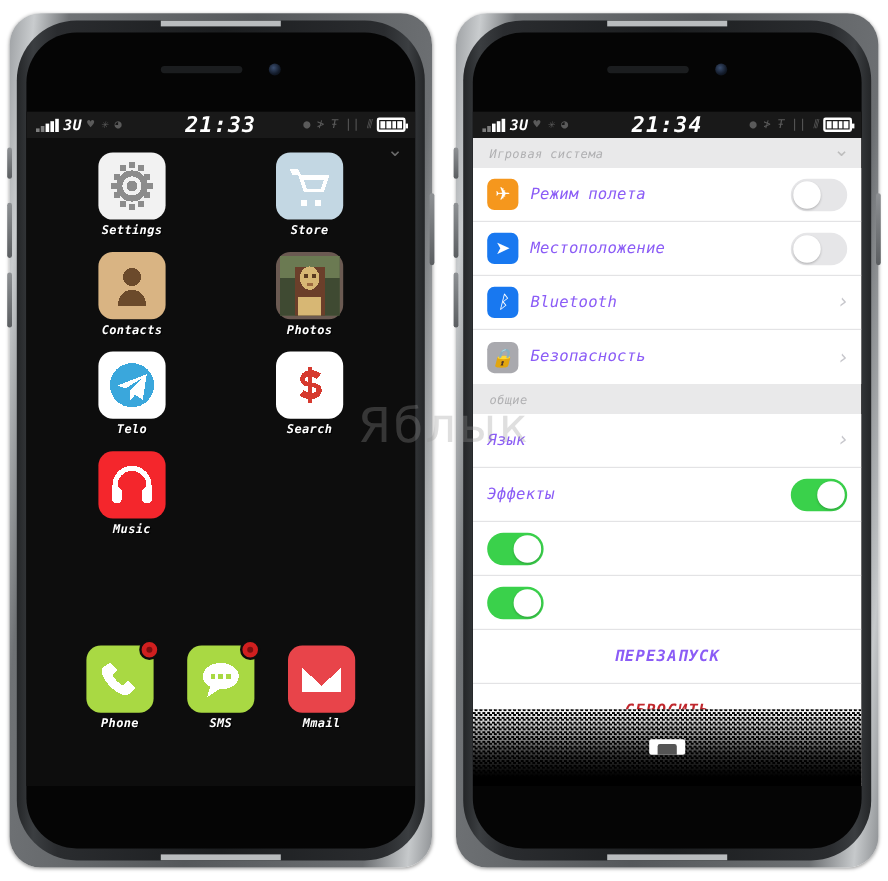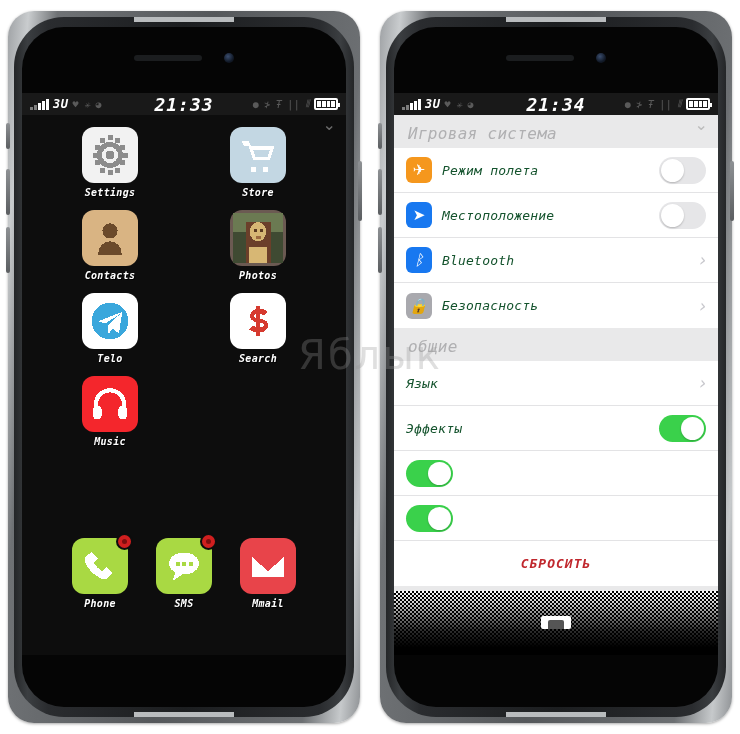--- a/index.html
+++ b/index.html
@@ -164,42 +164,42 @@
   
   .settings {
     position: relative;
     height: calc(100% - 22px);
     background: #e9e9ea;
     overflow: hidden;
   }
   .sec-header {
     padding: 9px 14px 5px;
     color: #b0b0b2;
-    font-size: 16px;
+    font-size: 10px;
     letter-spacing: .3px;
     font-family: "DejaVu Sans Mono", monospace;
   }
   .group { background: #fff; }
   .row {
     display: flex; align-items: center;
     height: 45px;
     padding: 0 12px;
     border-bottom: 1px solid #e3e3e5;
     background: #fff;
     gap: 10px;
   }
   .row:last-child { border-bottom: none; }
   .row-icon {
     width: 26px; height: 26px; border-radius: 6px;
     display: flex; align-items: center; justify-content: center;
     color: #fff; font-size: 15px; flex: 0 0 auto;
     font-family: "DejaVu Sans", sans-serif;
   }
   .row-label {
-    flex: 1; color: #14532d; font-size: 13px; letter-spacing: .2px;
+    flex: 1; color: #8b5cf6; font-size: 13px; letter-spacing: .2px;
     font-family: "DejaVu Sans Mono", monospace;
   }
   .row-label.center { text-align: center; font-weight: bold; letter-spacing: 1px; }
   .row-label.danger { color: #c0272d; }
   .chev { color: #c7c7cc; font-size: 17px; font-family: "DejaVu Sans", sans-serif; }
 
   .toggle {
     width: 47px; height: 27px; border-radius: 14px;
     position: relative; flex: 0 0 auto;
     background: #e6e6e8;
@@ -539,20 +539,23 @@
                   <span class="knob"></span>
                 </span>
               </div>
 
               <div class="row">
                 <span class="toggle on">
                   <span class="knob"></span>
                 </span>
               </div>
 
+              <div class="row">
+                <span class="row-label center">ПЕРЕЗАПУСК</span>
+              </div>
 
               <div class="row">
                 <span class="row-label center danger">СБРОСИТЬ</span>
               </div>
             </div>
 
             <div class="dither"></div>
             <div class="home-hint"></div>
           </div>
         </div>

